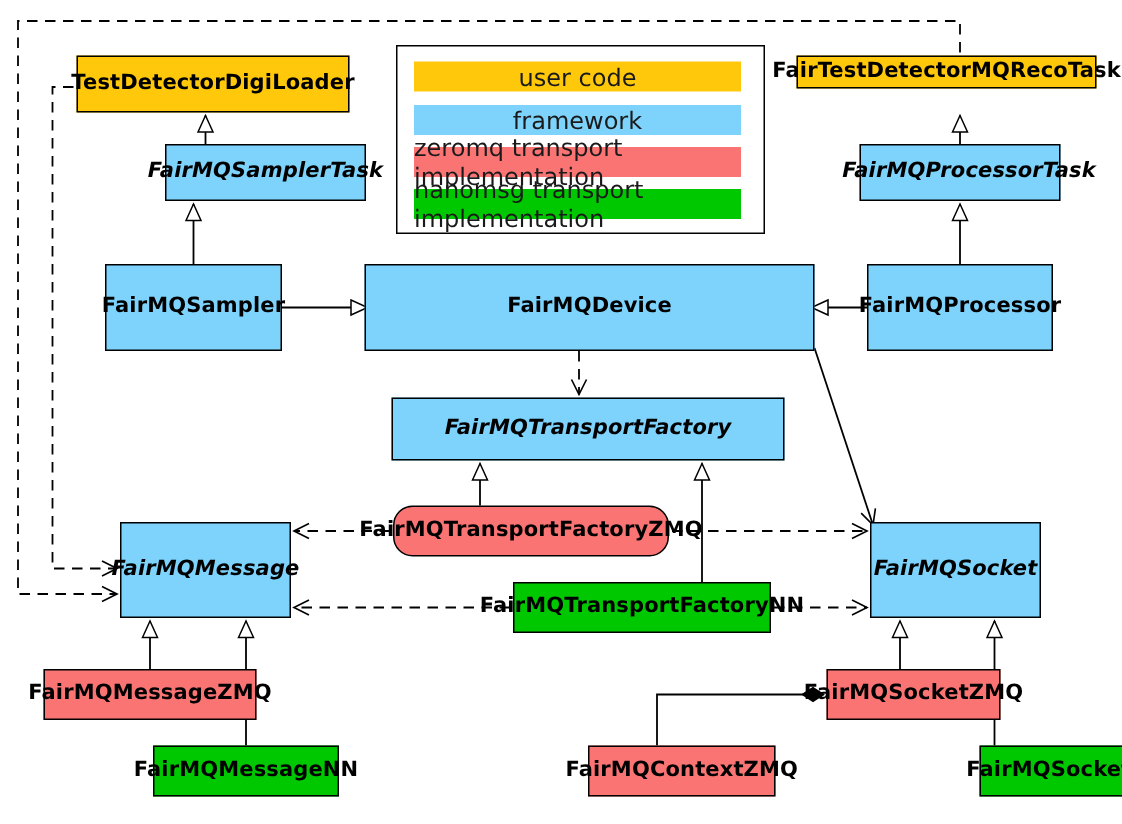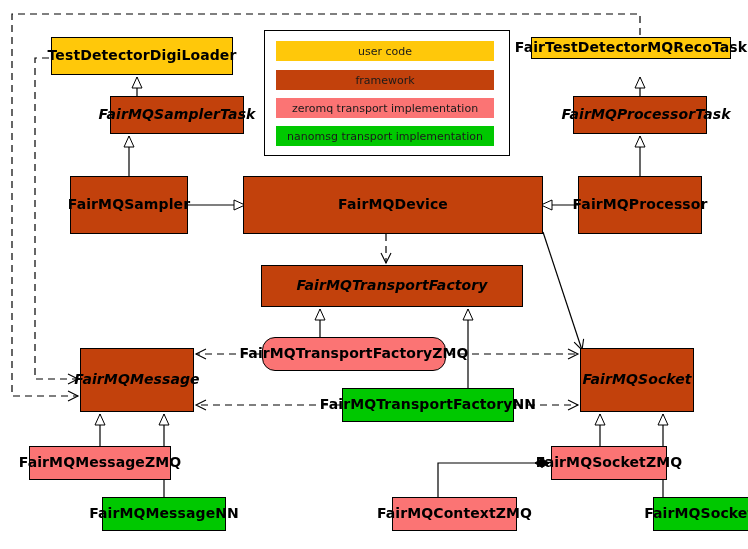--- a/index.html
+++ b/index.html
@@ -14,36 +14,36 @@
     text-align:center;
     font-size:14px;
     font-weight:bold;
     color:#000000;
     line-height:1.1;
     letter-spacing:0.1px;
     padding:0 4px;
   }
   .node.abstract{font-style:italic;}
   .c-user{background:#FFC80A;}
-  .c-framework{background:#c2410c;}
+  .c-framework{background:#7dd3fc;}
   .c-zmq{background:#FB7474;}
   .c-nn{background:#00C800;}
 
   #legend{
     position:absolute;
     left:264px;top:30px;width:246px;height:126px;
     box-sizing:border-box;
     border:1px solid #000000;
     background:#ffffff;
   }
   .legend-row{
     position:absolute;
     left:11px;width:218px;height:20px;
     display:flex;align-items:center;justify-content:center;
-    font-size:11px;font-weight:normal;color:#1a1a1a;
+    font-size:16px;font-weight:normal;color:#1a1a1a;
   }
   .legend-row.r0{top:10px;}
   .legend-row.r1{top:39px;}
   .legend-row.r2{top:67px;}
   .legend-row.r3{top:95px;}
 </style>
 </head>
 <body>
 
 <div id="diagram">

